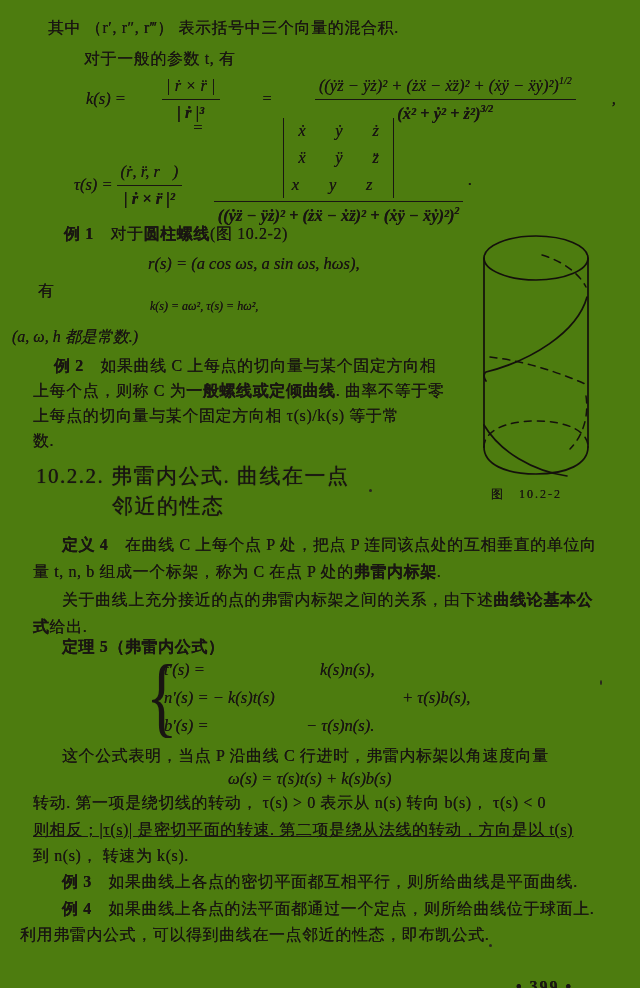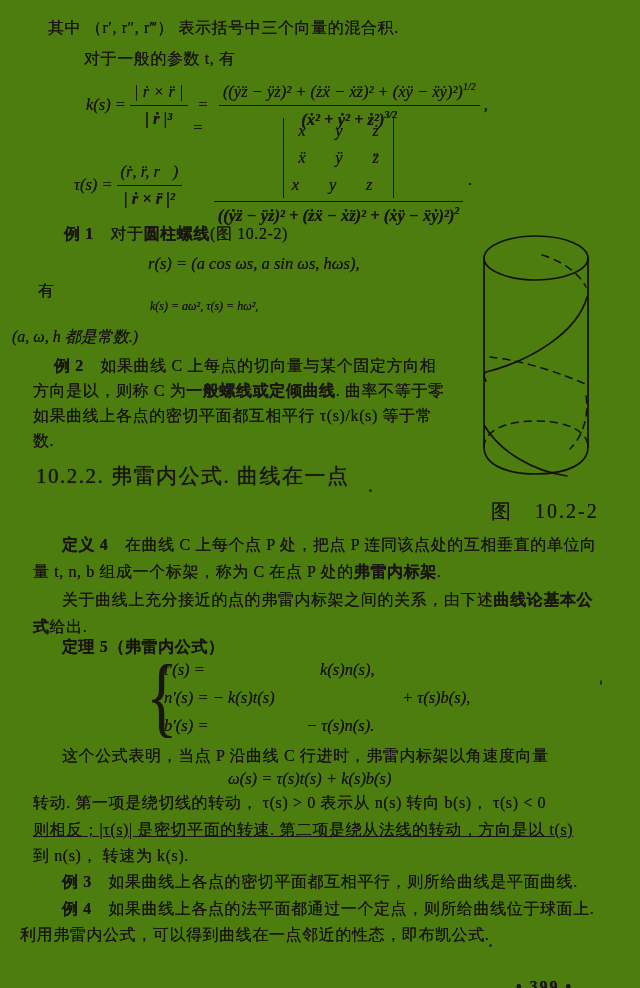--- a/index.html
+++ b/index.html
@@ -20,35 +20,35 @@
   sup{font-size:10px;letter-spacing:0;}
   .det{display:inline-grid;grid-template-columns:auto auto auto;column-gap:17px;row-gap:7px;
        padding:3px 8px;border-left:1.4px solid #191512;border-right:1.4px solid #191512;}
   .drop57{margin-top:57px;}
   .drop44{margin-top:44px;}
   .heading{position:absolute;font-size:21px;letter-spacing:1.5px;white-space:nowrap;text-shadow:0 0 .7px currentColor;}
   .frenet{position:absolute;left:146px;top:652px;width:420px;height:86px;font-style:italic;font-size:16.5px;}
   .frenet .brace{position:absolute;left:0;top:-6px;font-size:88px;font-style:normal;font-weight:400;
                  transform:scaleX(.75);transform-origin:left center;text-shadow:none;}
   .frenet .fr{position:absolute;white-space:nowrap;}
-  .caption{position:absolute;font-size:20px;letter-spacing:2px;white-space:nowrap;margin-top:12px;}
+  .caption{position:absolute;font-size:12px;letter-spacing:2px;white-space:nowrap;}
   .pagenum{position:absolute;left:516px;top:950px;font-size:16px;font-weight:bold;letter-spacing:2px;margin-top:28px;}
   .speck{position:absolute;background:#2a251f;border-radius:50%;}
   svg .sk{fill:none;stroke:#14100c;stroke-width:1.7;stroke-linecap:round;}
   svg .dash{stroke-dasharray:7 6;stroke-width:1.5;}
 </style>
 </head>
 <body>
 
 <div class="page">
 
   <div class="line" style="left:48px;top:18px;">其中 （r′, r″, r‴） 表示括号中三个向量的混合积.</div>
   <div class="line" style="left:84px;top:49px;">对于一般的参数 t, 有</div>
 
-  <div class="formula" style="left:86px;top:80px;height:50px;">
+  <div class="formula" style="left:86px;top:74px;height:50px;gap:32px;">
     <span>k(s) =</span>
     <span class="frac">
       <span class="num">| ṙ × r̈ |</span>
       <span class="den">| ṙ |³</span>
     </span>
     <span class="gap">=</span>
     <span class="frac">
       <span class="num"><span>((ẏz̈ − ÿż)² + (żẍ − ẋz̈)² + (ẋÿ − ẍẏ)²)</span><sup>1/2</sup></span>
       <span class="den"><span>(ẋ² + ẏ² + ż²)</span><sup>3/2</sup></span>
     </span>
@@ -86,26 +86,27 @@
   </div>
   <div class="line mi" style="left:148px;top:254px;font-size:16.5px;">r(s) = (a cos ωs,  a sin ωs,  hωs),</div>
   <div class="line" style="left:38px;top:281px;">有</div>
   <div class="line mi" style="left:150px;top:299px;font-size:12px;">k(s) = aω²,  τ(s) = hω²,</div>
   <div class="line mi" style="left:12px;top:327px;">(a, ω, h 都是常数.)</div>
 
   <div class="line" style="left:54px;top:356px;text-align:center;">
     <span class="bd">例 2</span><span>　如果曲线 C 上每点的切向量与某个固定方向相</span>
   </div>
   <div class="line" style="left:33px;top:381px;">
-    <span>方向是以，则称 C 为</span><span class="bd">一般螺线或定倾曲线</span><span>. 曲率不等于零</span>
+    <span>上每个点，则称 C 为</span><span class="bd">一般螺线或定倾曲线</span><span>. 曲率不等于零</span>
   </div>
-  <div class="line" style="left:33px;top:406px;">如果曲线上各点的密切平面都互相平行 τ(s)/k(s) 等于常</div>
+  <div class="line" style="left:33px;top:406px;">上每点的切向量与某个固定方向相 τ(s)/k(s) 等于常</div>
   <div class="line" style="left:33px;top:431px;">数.</div>
 
   <div class="heading" style="left:36px;top:462px;">10.2.2. 弗雷内公式. 曲线在一点</div>
+  <div class="heading" style="left:112px;top:492px;">邻近的性态</div>
 
   <svg style="position:absolute;left:478px;top:231px;" width="118" height="252" viewBox="0 0 118 252">
 
     <ellipse class="sk" cx="58" cy="27" rx="52" ry="22"></ellipse>
     <line class="sk" x1="6" y1="27" x2="6" y2="216"></line>
     <line class="sk" x1="110" y1="27" x2="110" y2="216"></line>
     <path class="sk dash" d="M6,216 C6,200 27,190 58,190 C89,190 110,200 110,216"></path>
     <path class="sk" d="M6,216 C6,233 27,243 58,243 C89,243 110,233 110,216"></path>
 
     <path class="sk dash" d="M64,24 C84,30 101,42 108,56"></path>

